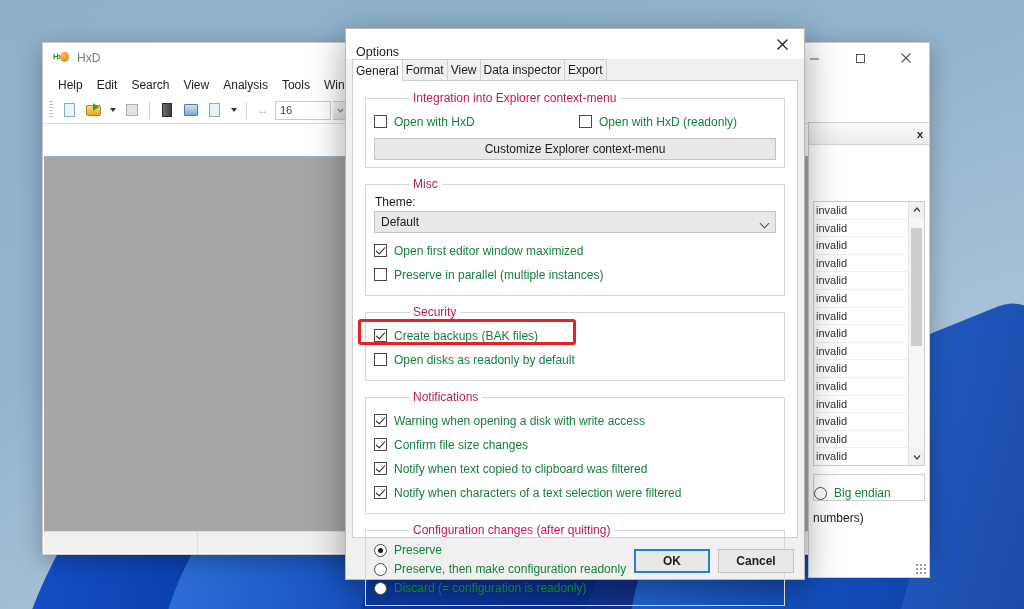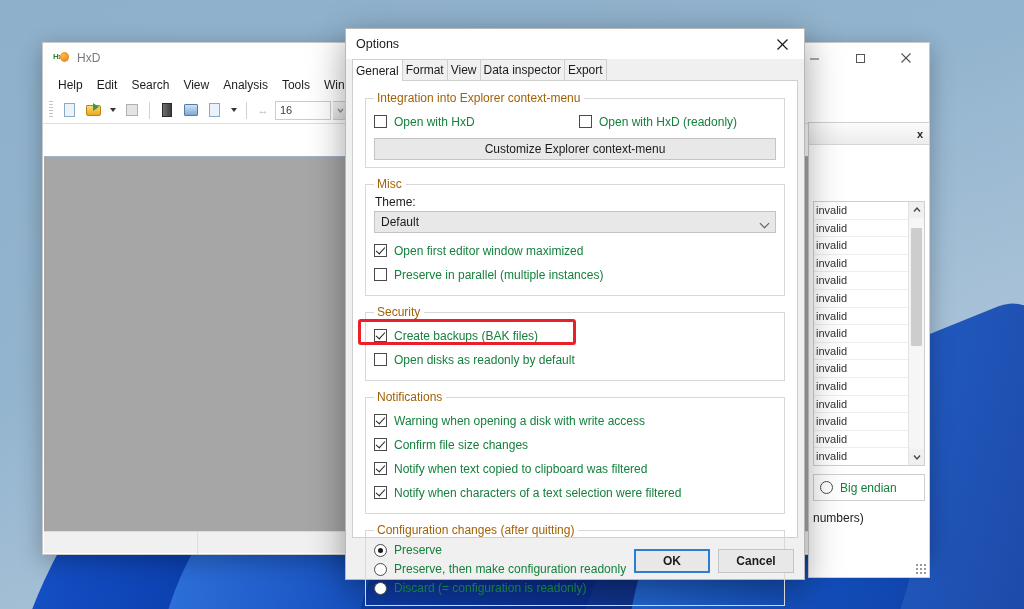--- a/index.html
+++ b/index.html
@@ -192,43 +192,43 @@
   .sb-arrow {
     height: 16px; display:flex; align-items:center; justify-content:center;
     font-size: 9px; color: #555; background: #f0f0f0;
   }
   #insp-thumb {
     position: absolute; left: 2px; right: 2px; top: 26px; height: 118px;
     background: #cdcdcd; border-radius: 1px;
   }
   #insp-endian {
     position: absolute; left: 4px; right: 4px; top: 351px; height: 27px;
-    border: 1px solid #cfcfcf; background:#fff; display: flex; align-items: center;
-    padding-left: 6px; font-size: 12px; color: #222;
+    border: 1px solid #cfcfcf; background:#fff; display: flex; align-items: flex-end;
+    padding-left: 0; font-size: 12px; color: #222;
   }
   #insp-foot {
     position: absolute; left: 4px; top: 388px; font-size: 12px; color: #222;
   }
   #insp-resize {
     position: absolute; right: 3px; bottom: 3px; width: 11px; height: 11px;
     background-image:
       radial-gradient(circle, #9a9a9a 0.9px, transparent 1px);
     background-size: 4px 4px;
   }
 
   
   #options-dialog {
     position: absolute;
     left: 345px; top: 28px; width: 460px; height: 552px;
     background: #f0f0f0;
     border: 1px solid #b8b8b8;
     box-shadow: 0 10px 34px rgba(0,0,0,.38);
   }
   #opt-titlebar {
-    height: 30px; background: #ffffff; display: flex; align-items: center;
+    height: 30px; background: #ffffff; display: flex; align-items: flex-end;
     position: relative; padding-left: 10px;
   }
   #opt-title { font-size: 12.5px; color: #1c1c1c; }
   #opt-close {
     position: absolute; right: 0; top: 0; width: 44px; height: 30px;
     display: flex; align-items: center; justify-content: center;
   }
   #opt-tabstrip {
     height: 22px; margin: 0 6px; display: flex; align-items: flex-end;
     border-bottom: 1px solid #cfcfcf; position: relative; z-index: 2;
@@ -246,21 +246,21 @@
   #opt-body {
     position: absolute; left: 6px; right: 6px; top: 52px; bottom: 41px;
     background: #ffffff; border: 1px solid #cfcfcf; border-top: none;
     padding: 10px 12px 0 12px;
   }
 
   fieldset.gb {
     border: 1px solid #d7d7d7; margin: 0 0 9px 0; padding: 3px 8px 7px 8px;
   }
   fieldset.gb > legend {
-    font-size: 12px; color: #a16207; padding: 0 4px 0 3px;
+    font-size: 12px; color: #be185d; padding: 0 4px 0 3px; margin-left: 36px;
   }
 
   .row { display: flex; align-items: center; height: 21px; margin: 3px 0; }
   .chk {
     width: 13px; height: 13px; border: 1px solid #4a4a4a; background: #ffffff;
     margin-right: 7px; position: relative; flex: none;
   }
   .chk.checked::after {
     content: ""; position: absolute; left: 3px; top: 0px;
     width: 4px; height: 8px; border: solid #1b1b1b;

